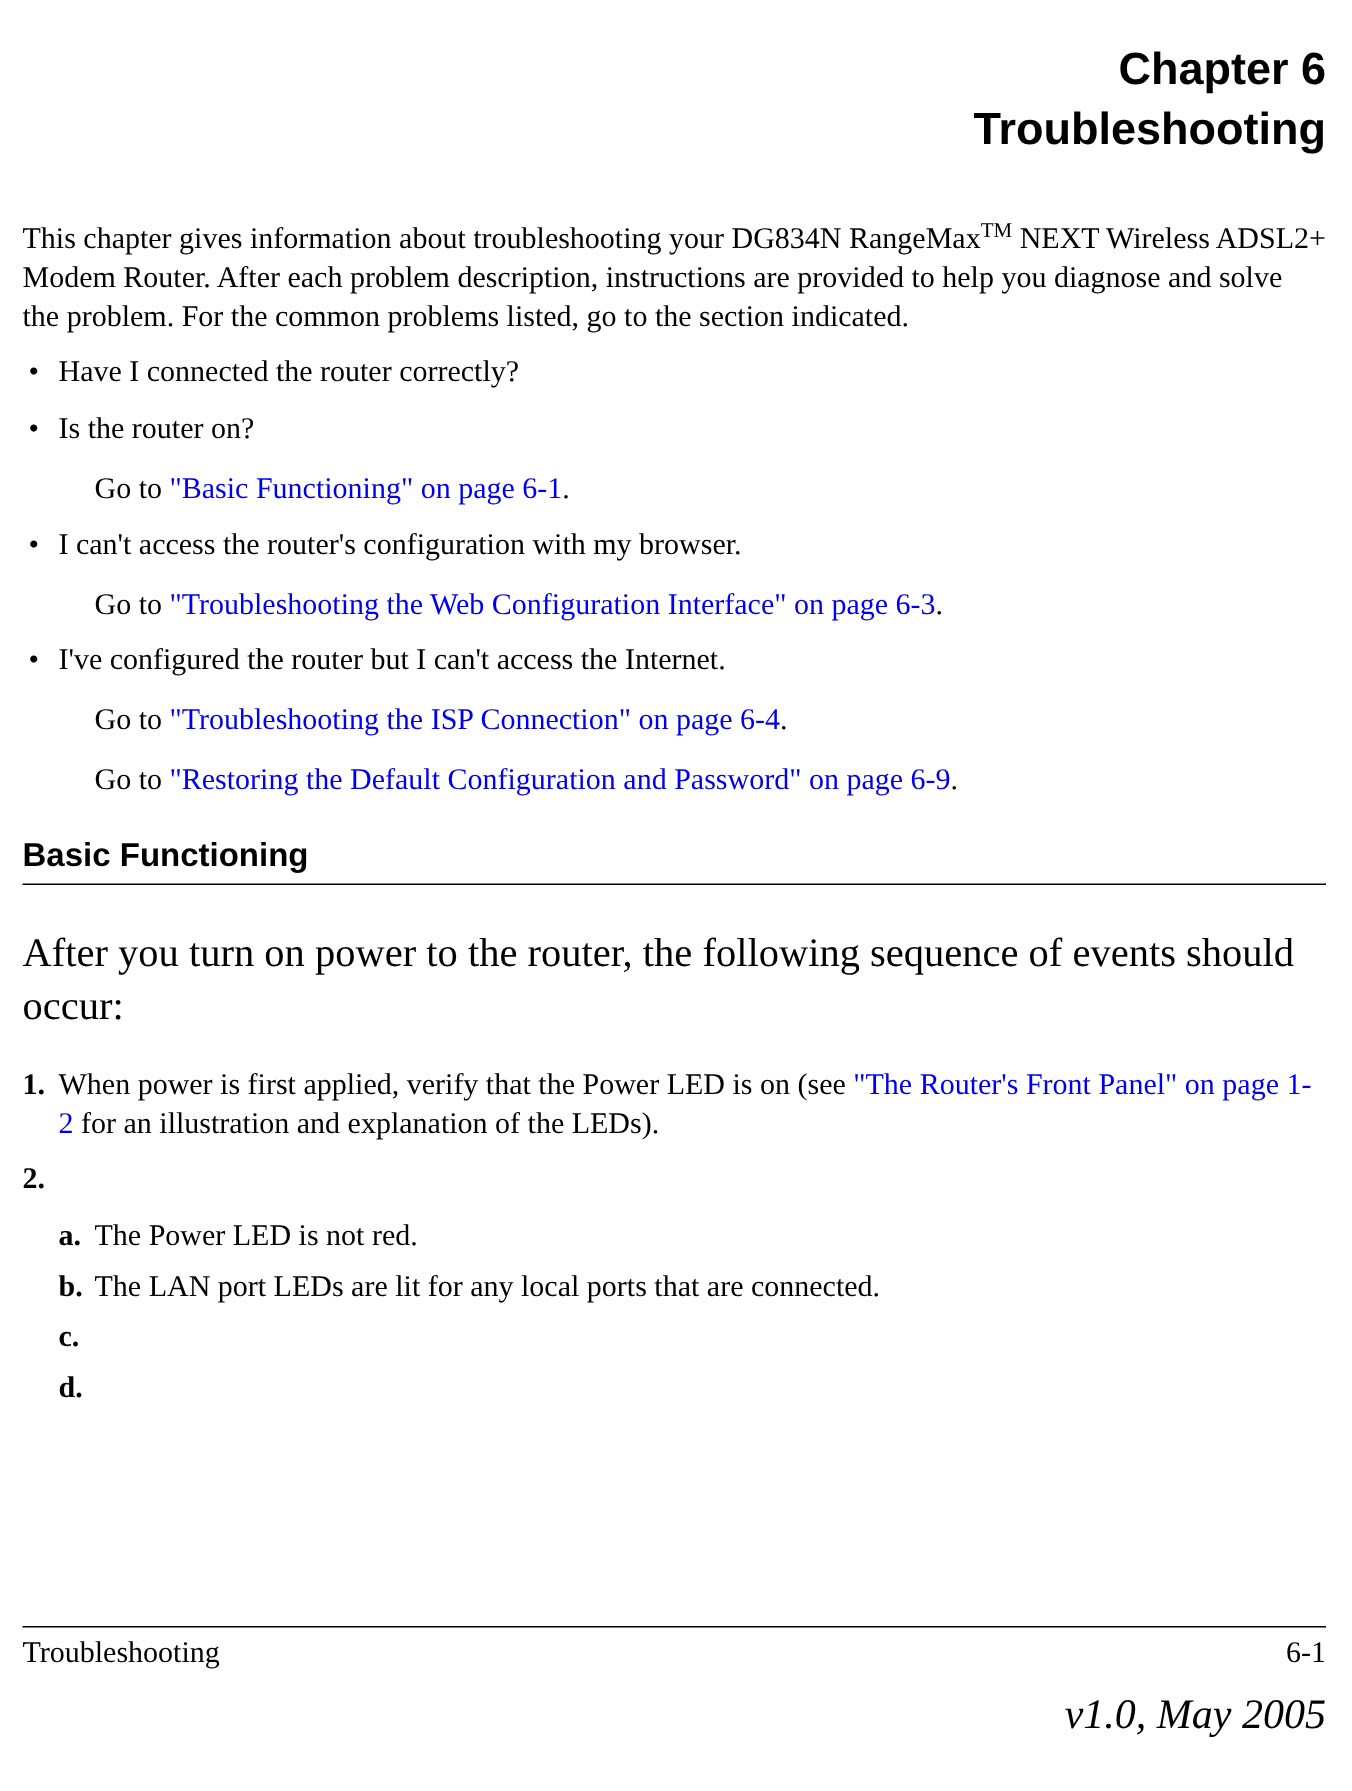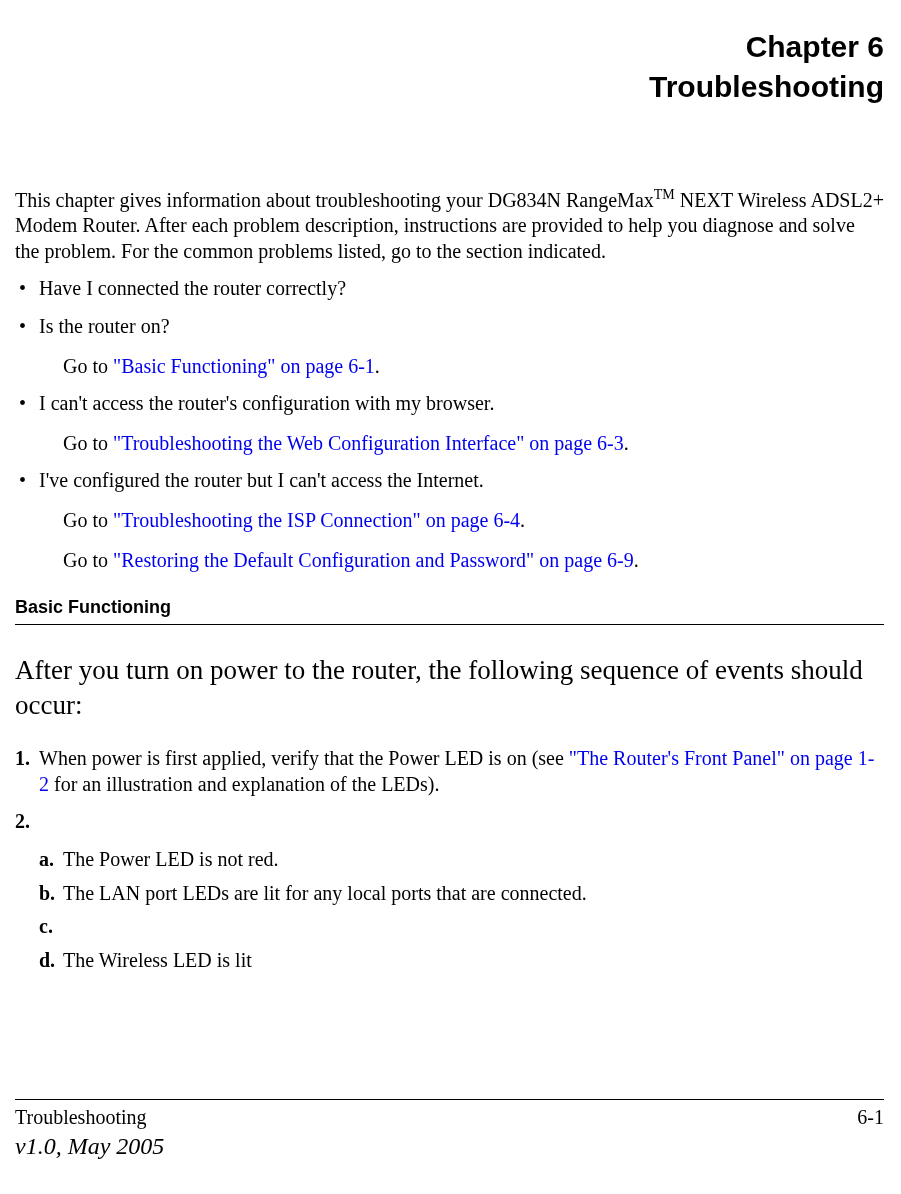--- a/index.html
+++ b/index.html
@@ -7,21 +7,21 @@
       width: 901px;
       height: 1194px;
       background: #fff;
       font-family: "Times New Roman", Times, serif;
       color: #000;
       position: relative;
       padding: 30px 17px 0 15px;
     }
     .header {
       text-align: right;
-      margin-bottom: 82px;
+      margin-bottom: 42px;
     }
     .chapter-number {
       font-family: Arial, Helvetica, sans-serif;
       font-weight: bold;
       font-size: 30px;
       margin-bottom: 6px;
     }
     .chapter-title {
       font-family: Arial, Helvetica, sans-serif;
       font-weight: bold;
@@ -53,21 +53,21 @@
     .indent {
       margin-left: 48px;
       font-size: 20px;
       line-height: 1.28;
       margin-bottom: 12px;
     }
     .link { color: #0000ee; }
     .section-heading {
       font-family: Arial, Helvetica, sans-serif;
       font-weight: bold;
-      font-size: 18px;
+      font-size: 22px;
       margin-top: 24px;
       margin-bottom: 6px;
     }
     hr.section-rule {
       border: none;
       border-top: 1px solid #000;
       margin-bottom: 28px;
     }
     .para {
       font-size: 27px;
@@ -113,24 +113,24 @@
       border: none;
       border-top: 1px solid #000;
       margin-bottom: 6px;
     }
     .footer-row {
       display: flex;
       justify-content: space-between;
       font-size: 20px;
     }
     .footer-version {
-      text-align: left;
+      text-align: right;
       font-style: italic;
-      font-size: 24px;
-      margin-top: 4px;
+      font-size: 28px;
+      margin-top: 14px;
     }
     .tm { font-size: 14px; vertical-align: super; }
   </style>
 </head>
 <body>
 
 <div class="header">
   <div class="chapter-number">Chapter 6</div>
   <div class="chapter-title">Troubleshooting</div>
 </div>
@@ -195,21 +195,20 @@
   </div>
   <div class="sub-item">
     <span class="marker">b.</span>
     <span>The LAN port LEDs are lit for any local ports that are connected.</span>
   </div>
   <div class="sub-item">
     <span class="marker">c.</span>
   </div>
   <div class="sub-item">
     <span class="marker">d.</span>
-    <span>The Wireless LED is lit</span>
   </div>
 </div>
 
 <div class="footer">
   <hr class="footer-rule">
   <div class="footer-row">
     <span>Troubleshooting</span>
     <span>6-1</span>
   </div>
   <div class="footer-version">v1.0, May 2005</div>

